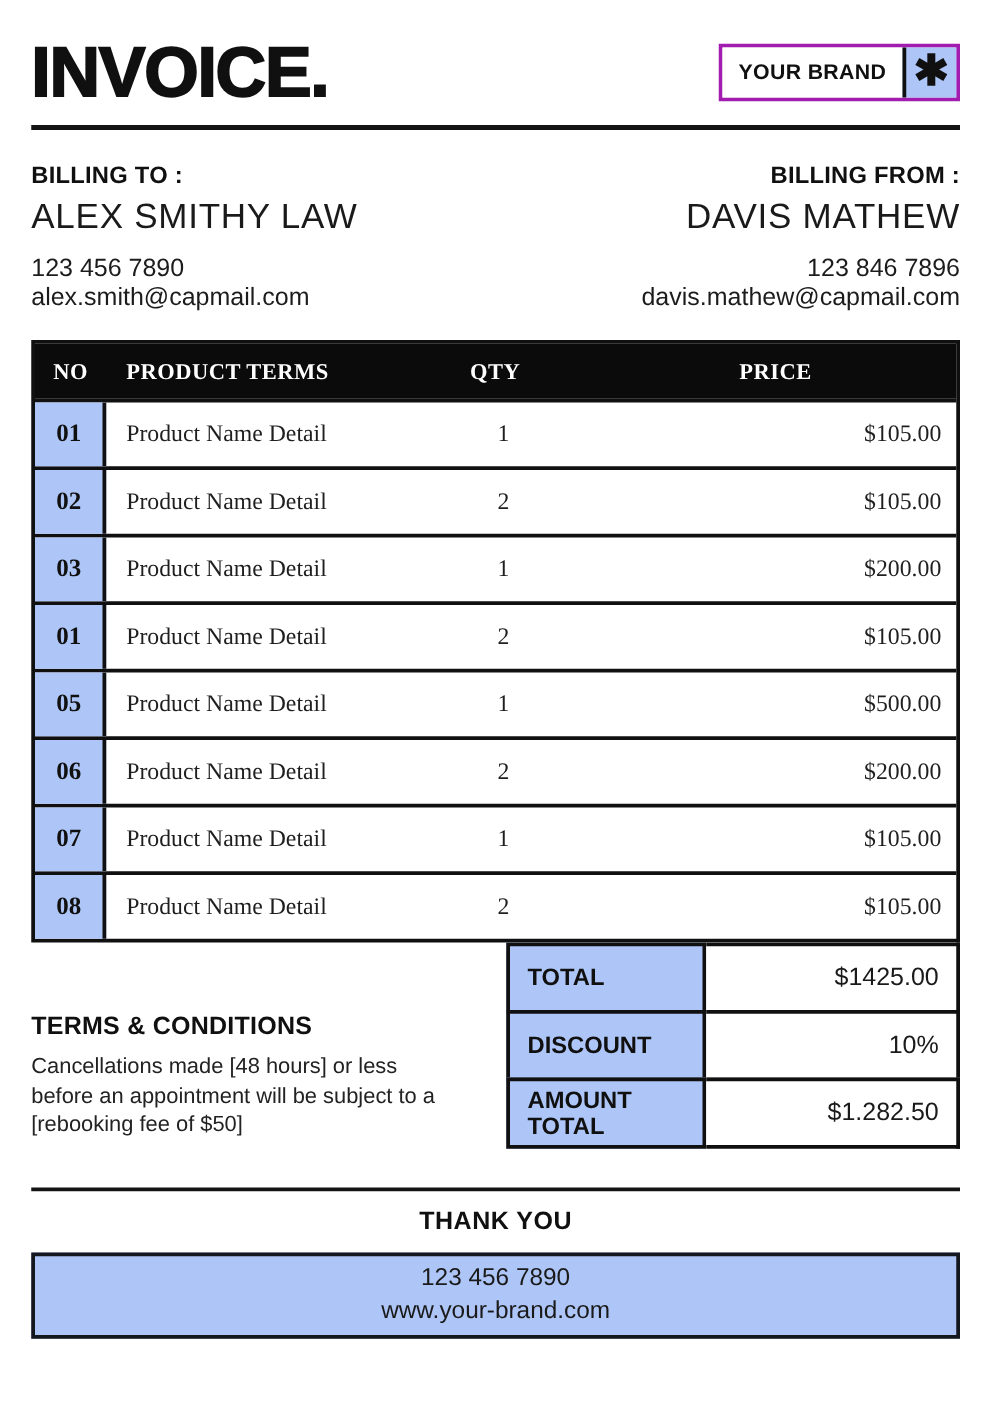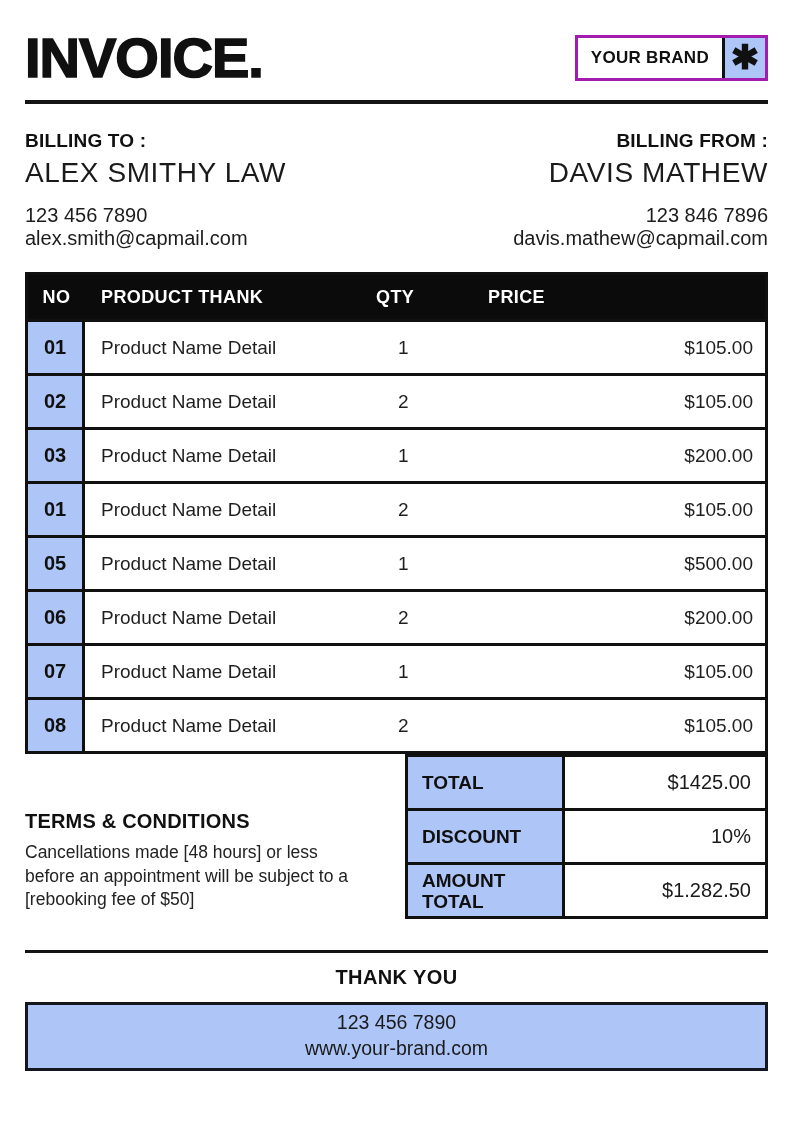--- a/index.html
+++ b/index.html
@@ -32,29 +32,29 @@
 
   
   .billing { display:flex; justify-content:space-between; margin-top:26px; }
   .billing-col.right { text-align:right; }
   .billing-heading { font-size:19px; font-weight:bold; letter-spacing:0.2px; }
   .billing-name { font-size:28px; font-weight:400; letter-spacing:0.6px; margin-top:5px; color:#1a1a1a; }
   .billing-contact { margin-top:15px; font-size:20px; line-height:1.16; color:#1c1c1c; }
 
   
   .items-table { margin-top:22px; border:3px solid #101010; }
-  .grid-cols { display:grid; grid-template-columns:57px 288px 115px 1fr; }
+  .grid-cols { display:grid; grid-template-columns:57px 288px 115px 1fr;font-family:Liberation Serif, serif; }
   .items-header {
     background:#0b0b0b; color:#ffffff; height:44px; align-items:center;
     font-weight:bold; font-size:18px; letter-spacing:0.4px;
   }
   .h-no { text-align:center; }
   .h-product { padding-left:16px; }
   .h-qty { padding-left:3px; }
-  .h-price { text-align:left; padding-right:12px; }
+  .h-price { text-align:center; padding-right:12px; }
   .item-row { height:54px; border-top:3px solid #101010; }
   .no-cell {
     background:var(--accent,#aec6f7); border-right:3px solid #101010;
     display:flex; align-items:center; justify-content:center;
     font-weight:bold; font-size:20px;
   }
   .product-cell { display:flex; align-items:center; padding-left:16px; font-size:19px; color:#1f1f1f; }
   .qty-cell { display:flex; align-items:center; padding-left:25px; font-size:19px; color:#1f1f1f; }
   .price-cell { display:flex; align-items:center; justify-content:flex-end; padding-right:12px; font-size:19px; color:#1f1f1f; }
 
@@ -115,21 +115,21 @@
       <div class="billing-contact">
         <div>123 846 7896</div>
         <div>davis.mathew@capmail.com</div>
       </div>
     </div>
   </div>
 
   <div class="items-table">
     <div class="items-header grid-cols">
       <div class="h-no">NO</div>
-      <div class="h-product">PRODUCT THANK</div>
+      <div class="h-product">PRODUCT TERMS</div>
       <div class="h-qty">QTY</div>
       <div class="h-price">PRICE</div>
     </div>
     <div>
   <div class="item-row grid-cols">
     <div class="no-cell">01</div>
     <div class="product-cell">Product Name Detail</div>
     <div class="qty-cell">1</div>
     <div class="price-cell">$105.00</div>
   </div>

